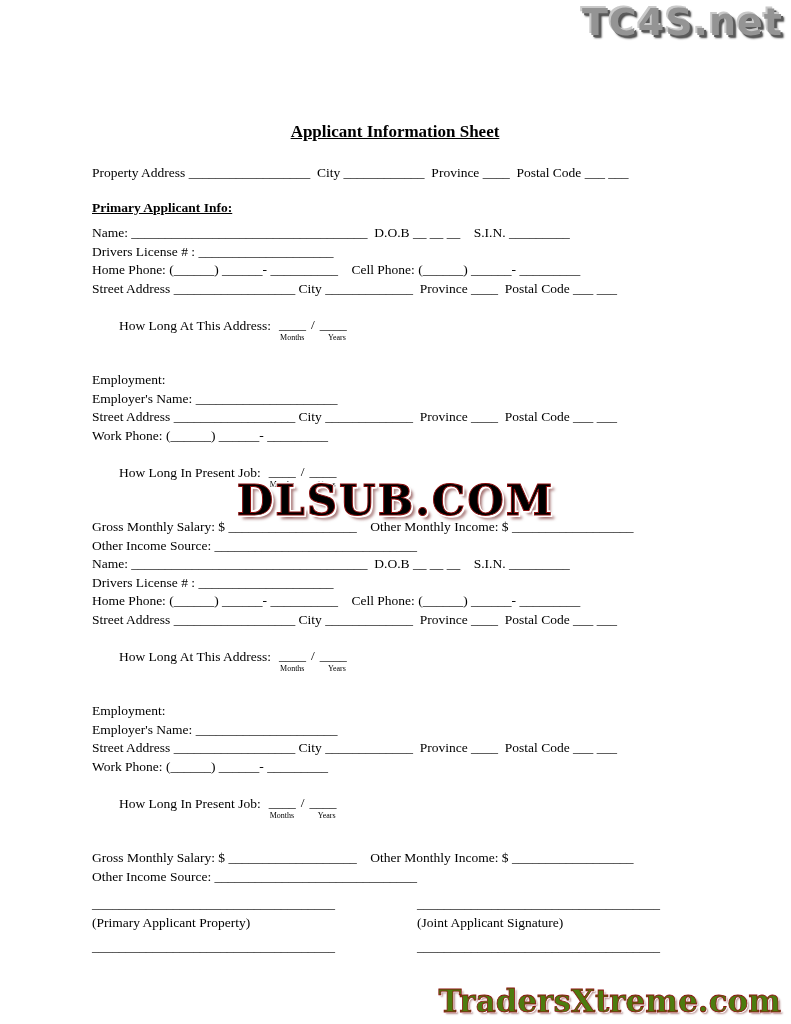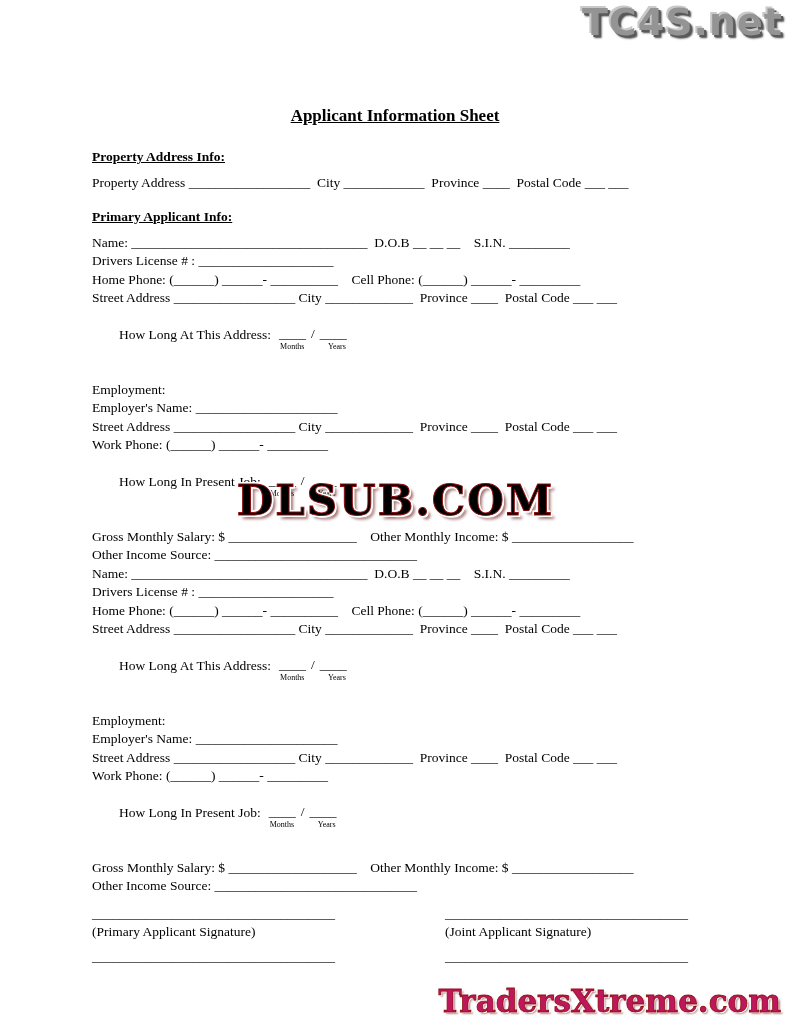--- a/index.html
+++ b/index.html
@@ -8,34 +8,34 @@
     width:791px; height:1024px;
     background:#ffffff;
     font-family:"Liberation Serif", serif;
     font-size:13.5px;
     color:#000;
     overflow:hidden;
   }
   .content { position:absolute; left:92px; top:106px; width:606px; }
   .doc-title {
     text-align:center; font-weight:bold; text-decoration:underline;
-    font-size:17px; margin:0 0 22px 0;
+    font-size:17px; margin:16px 0 22px 0;
   }
   .section-heading {
     font-weight:bold; text-decoration:underline;
     margin:16px 0 7px 0; line-height:18.5px;
   }
   .line { line-height:18.5px; white-space:pre-wrap; }
   .mt-sm { margin-top:10px; }
   .my-group { display:inline-flex; flex-direction:column; vertical-align:top; margin-left:8px; }
   .my-row { line-height:15px; white-space:pre; }
   .my-slash { padding:0 5px; }
   .my-units { display:flex; justify-content:space-between; font-size:8px; line-height:11px; padding:0 1px; }
   .paragraph { margin-top:16px; line-height:17.5px; }
-  .sig-grid { display:grid; grid-template-columns:250px 250px; column-gap:103px; }
+  .sig-grid { display:grid; grid-template-columns:250px 250px; column-gap:75px; }
   .sig-first { margin-top:9px; }
   .sig-second { margin-top:6px; }
   .sig-blank { line-height:18.5px; white-space:pre; }
   .sig-label { line-height:18.5px; }
   
   .wm-top {
     position:absolute; top:0px; right:8px;
     font-family:"DejaVu Sans", sans-serif; font-weight:bold; font-size:38px; line-height:44px;
     color:#949494; letter-spacing:1px;
     text-shadow:-2px -2px 0 #c9c9c9, 2px 2px 0 #5a5a5a, 3px 3px 2px #444444;
@@ -44,38 +44,37 @@
     position:absolute; top:478px; left:50%; transform:translateX(-50%);
     font-family:"DejaVu Serif", serif; font-weight:bold; font-size:42px; line-height:46px;
     color:#000000; letter-spacing:2px; -webkit-text-stroke:1px #8c0d0d;
     text-shadow:-2px 0 0 #ffffff, 2px 0 0 #ffffff, 0 -2px 0 #ffffff, 0 2px 0 #ffffff,
                 -2px -2px 0 #ffffff, 2px 2px 0 #ffffff, 4px 4px 3px rgba(90,0,0,0.55);
     white-space:nowrap;
   }
   .wm-bottom {
     position:absolute; bottom:6px; right:10px;
     font-family:"DejaVu Serif", serif; font-weight:bold; font-size:31px; line-height:34px;
-    color:#be185d; -webkit-text-stroke:0.8px #8c0d0d;
+    color:#4d7c0f; -webkit-text-stroke:0.8px #8c0d0d;
     text-shadow:1px 1px 0 #ffffff, -1px -1px 0 #ffffff, 2px 2px 2px rgba(90,0,0,0.45);
     white-space:nowrap;
   }
 </style>
 </head>
 <body>
 
 <div class="page">
 
   <div class="wm-top">TC4S.net</div>
 
   <div class="content">
 
     <div class="doc-title">Applicant Information Sheet</div>
 
     <div>
-      <div class="section-heading">Property Address Info:</div>
       <div class="line">Property Address __________________  City ____________  Province ____  Postal Code ___ ___</div>
     </div>
 
     <div>
       <div class="section-heading">Primary Applicant Info:</div>
       <div class="line">Name: ___________________________________  D.O.B __ __ __    S.I.N. _________</div>
       <div class="line">Drivers License # : ____________________</div>
       <div class="line">Home Phone: (______) ______- __________    Cell Phone: (______) ______- _________</div>
       <div class="line">Street Address __________________ City _____________  Province ____  Postal Code ___ ___</div>
       <div class="line">
@@ -108,21 +107,21 @@
         <span>How Long In Present Job:</span><span class="my-group"><span class="my-row"><span>____</span><span class="my-slash">/</span><span>____</span></span><span class="my-units"><span>Months</span><span>Years</span></span></span>
       </div>
       <div class="line mt-sm">Gross Monthly Salary: $ ___________________    Other Monthly Income: $ __________________</div>
       <div class="line">Other Income Source: ______________________________</div>
     </div>
 
 
     <div class="sig-grid sig-first">
       <div>
         <div class="sig-blank">____________________________________</div>
-        <div class="sig-label">(Primary Applicant Signature)</div>
+        <div class="sig-label">(Primary Applicant Property)</div>
       </div>
       <div>
         <div class="sig-blank">____________________________________</div>
         <div class="sig-label">(Joint Applicant Signature)</div>
       </div>
     </div>
 
     <div class="sig-grid sig-second">
       <div>
         <div class="sig-blank">____________________________________</div>

